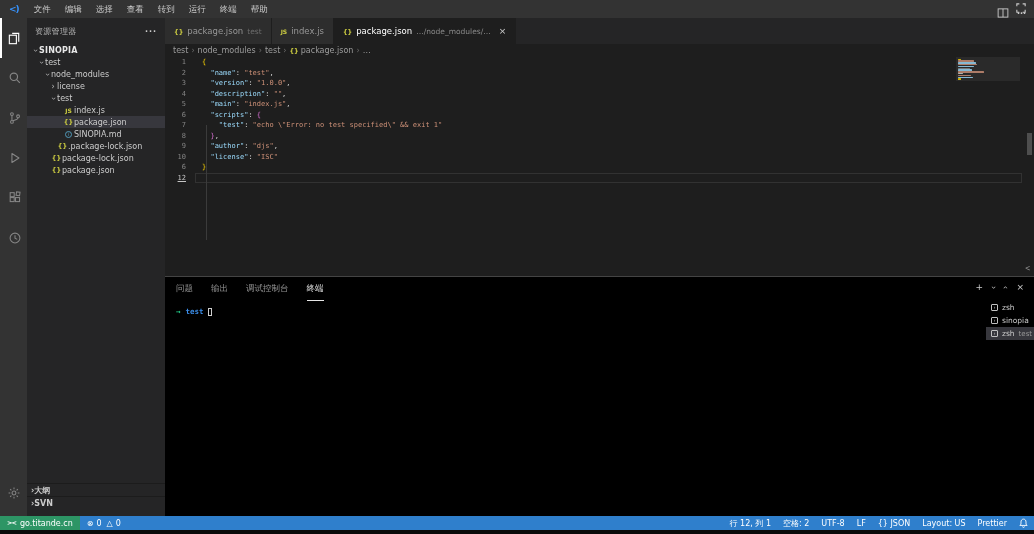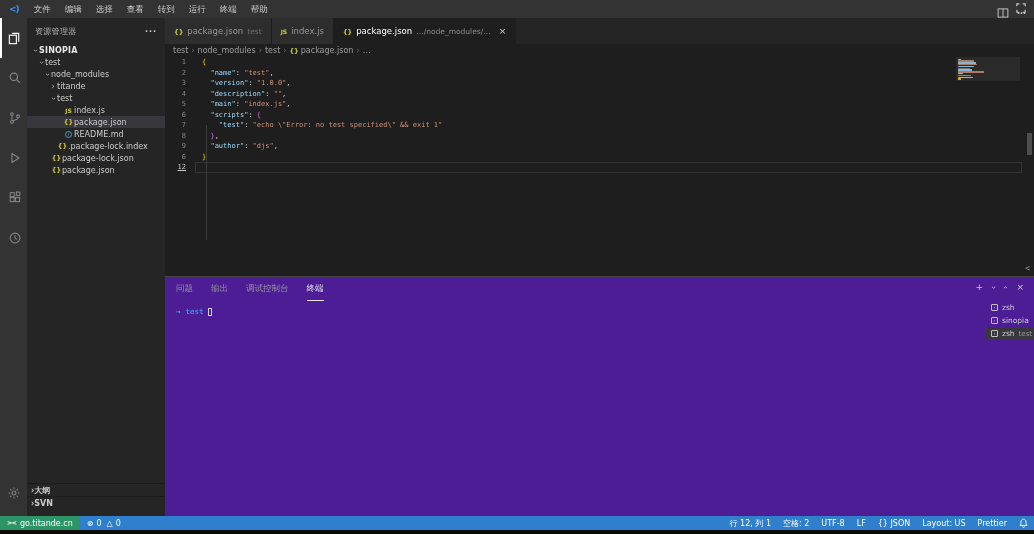--- a/index.html
+++ b/index.html
@@ -72,21 +72,21 @@
   .tk-brace1 { color:#ffd700; } .tk-brace2 { color:#da70d6; }
   .tk-lens { color:#8a8a8a; font-family:"DejaVu Sans","Liberation Sans",sans-serif; font-size:7px; }
   #indent-guide { position:absolute; left:41px; top:68px; width:1px; height:115px; background:#3b3b3b; }
   #minimap { position:absolute; right:14px; top:0; width:64px; height:219px; }
   #minimap-viewport { position:absolute; left:0; top:0px; width:64px; height:24px; background:rgba(121,121,121,.14); }
   .mm-bar { position:absolute; height:1.5px; border-radius:.5px; }
   #scroll-thumb { position:absolute; right:2px; top:76px; width:5px; height:22px; background:#4e4e4e; }
   #editor-overflow { position:absolute; right:4px; bottom:2px; color:#8a8a8a; font-size:8px; }
 
   
-  #panel { position:absolute; left:165px; top:276px; width:869px; height:240px; background:#4c1d95;
+  #panel { position:absolute; left:165px; top:276px; width:869px; height:240px; background:#000000;
     border-top:1px solid #444444; color:#cccccc; }
   #panel-tabs { height:24px; display:flex; align-items:center; gap:18px; padding-left:11px;
     font-size:8.5px; }
   .ptab { color:#969696; height:24px; display:flex; align-items:center; }
   .ptab.active { color:#e7e7e7; border-bottom:1px solid #e7e7e7; }
   #panel-actions { position:absolute; right:10px; top:5px; display:flex; gap:9px; align-items:center;
     color:#cccccc; font-size:9px; }
   .pact-chev { display:inline-block; font-size:8px; }
   #term-line { position:absolute; left:11px; top:30px; font-family:"DejaVu Sans Mono",monospace;
     font-size:7.5px; display:flex; align-items:center; }
@@ -208,21 +208,21 @@
         <div class="tree-row" style="padding-left: 10px;">
           <span class="chev exp">›</span>
           <span>test</span>
         </div>
         <div class="tree-row" style="padding-left: 16px;">
           <span class="chev exp">›</span>
           <span>node_modules</span>
         </div>
         <div class="tree-row" style="padding-left: 22px;">
           <span class="chev">›</span>
-          <span>titande</span>
+          <span>license</span>
         </div>
         <div class="tree-row" style="padding-left: 22px;">
           <span class="chev exp">›</span>
           <span>test</span>
         </div>
         <div class="tree-row" style="padding-left: 28px;">
           <span style="width: 8px; flex: 0 0 auto;"></span>
           <span class="ficon">
             <span class="js-ic">JS</span>
           </span>
@@ -233,28 +233,28 @@
           <span class="ficon">
             <span class="json-ic">{}</span>
           </span>
           <span>package.json</span>
         </div>
         <div class="tree-row" style="padding-left: 28px;">
           <span style="width: 8px; flex: 0 0 auto;"></span>
           <span class="ficon">
             <span class="info-ic">i</span>
           </span>
-          <span>README.md</span>
+          <span>SINOPIA.md</span>
         </div>
         <div class="tree-row" style="padding-left: 22px;">
           <span style="width: 8px; flex: 0 0 auto;"></span>
           <span class="ficon">
             <span class="json-ic">{}</span>
           </span>
-          <span>.package-lock.index</span>
+          <span>.package-lock.json</span>
         </div>
         <div class="tree-row" style="padding-left: 16px;">
           <span style="width: 8px; flex: 0 0 auto;"></span>
           <span class="ficon">
             <span class="json-ic">{}</span>
           </span>
           <span>package-lock.json</span>
         </div>
         <div class="tree-row" style="padding-left: 16px;">
           <span style="width: 8px; flex: 0 0 auto;"></span>
@@ -375,20 +375,24 @@
       </div>
       <div class="code-row">
         <span class="ln">8</span>
         <span class="ct"><span class="tk-plain">  </span><span class="tk-brace2">}</span><span class="tk-plain">,</span></span>
       </div>
       <div class="code-row">
         <span class="ln">9</span>
         <span class="ct"><span class="tk-plain">  </span><span class="tk-key">"author"</span><span class="tk-plain">: </span><span class="tk-str">"djs"</span><span class="tk-plain">,</span></span>
       </div>
       <div class="code-row">
+        <span class="ln">10</span>
+        <span class="ct"><span class="tk-plain">  </span><span class="tk-key">"license"</span><span class="tk-plain">: </span><span class="tk-str">"ISC"</span></span>
+      </div>
+      <div class="code-row">
         <span class="ln">6</span>
         <span class="ct"><span class="tk-brace1">}</span></span>
       </div>
       <div class="code-row cur">
         <span class="ln">12</span>
         <span class="ct"></span>
       </div>
     </div>
 
   <div id="panel">

